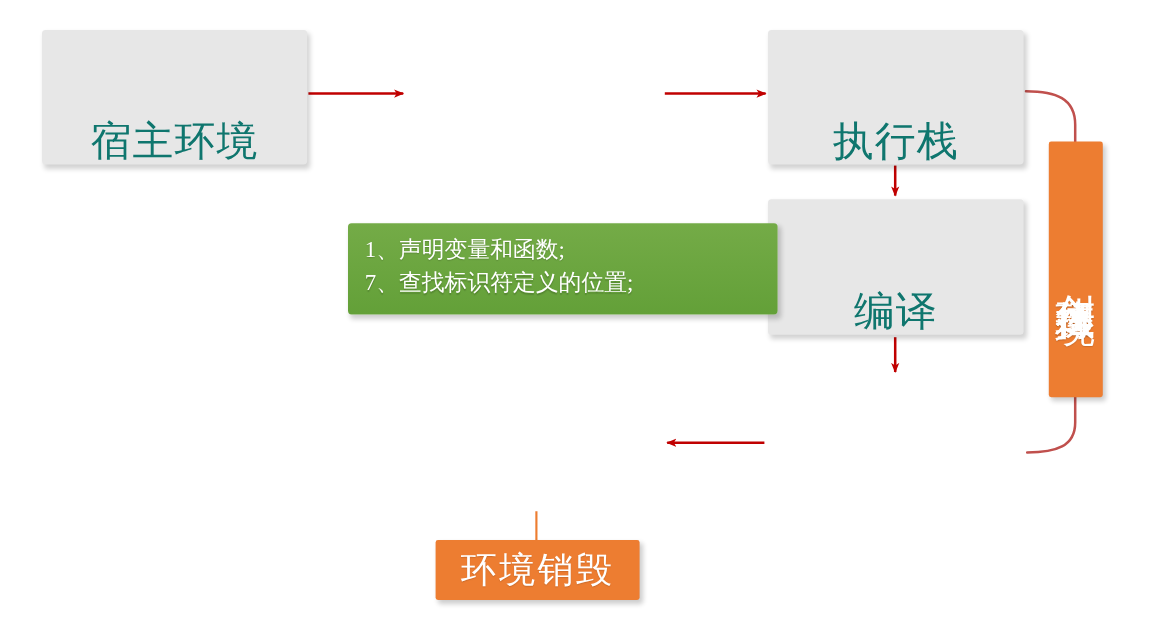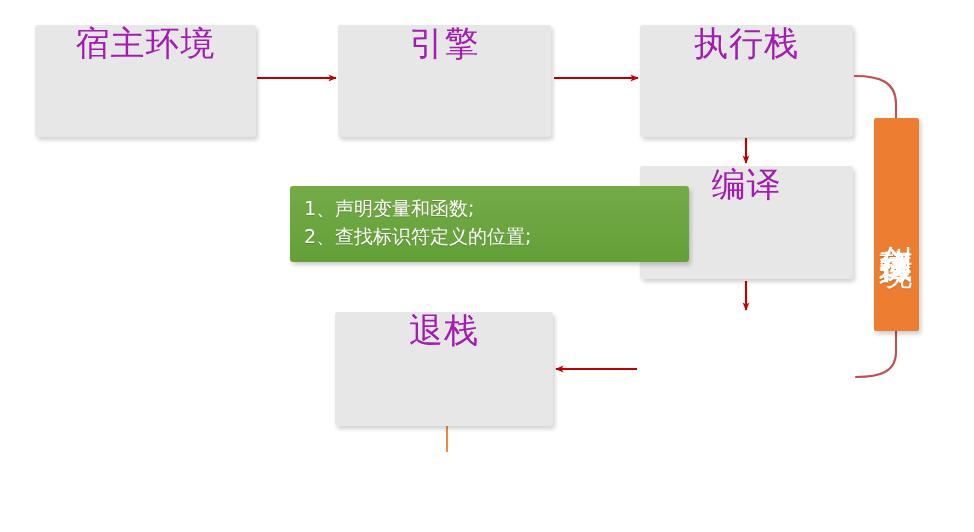--- a/index.html
+++ b/index.html
@@ -14,23 +14,23 @@
     background: #ffffff;
     font-family: "DejaVu Sans", "Liberation Sans", sans-serif;
     overflow: hidden;
   }
   .node {
     position: absolute;
     background: #e7e7e7;
     border-radius: 3px;
     box-shadow: 2px 3px 4px rgba(0,0,0,0.18);
     display: flex;
-    align-items: flex-start;
+    align-items: flex-end;
     justify-content: center;
-    color: #a21caf;
+    color: #0f766e;
     font-size: 34px;
     line-height: 1.1;
     letter-spacing: 1px;
     box-sizing: border-box;
     user-select: none;
   }
   .note-green {
     position: absolute;
     background: #6aa73f;
     background: linear-gradient(180deg, #74ab47 0%, #63a038 100%);
@@ -119,40 +119,37 @@
 
     <g>
       <line x1="447" y1="426" x2="447" y2="452" stroke="#ed7d31" stroke-width="1.8"></line>
     </g>
   </svg>
 
   <div class="node" style="left:35px; top:25px; width:221px; height:112px;">
     <span>宿主环境</span>
   </div>
 
-  <div class="node" style="left:338px; top:25px; width:213px; height:112px;">
-    <span>引擎</span>
-  </div>
 
   <div class="node" style="left:640px; top:166px; width:213px; height:113px;">
     <span>编译</span>
   </div>
 
   <div class="node" style="left:640px; top:25px; width:213px; height:112px;">
     <span>执行栈</span>
   </div>
 
 
-  <div class="node" style="left:335px; top:312px; width:218px; height:114px;">
-    <span>退栈</span>
-  </div>
 
-  <div class="note-green" style="left:290px; top:186px; width:399px; height:76px;">
+  <div class="note-green" style="left:290px; top:186px; width:358px; height:76px;font-family:Liberation Serif, serif;">
     <div>1、声明变量和函数;</div>
-    <div>2、查找标识符定义的位置;</div>
+    <div>7、查找标识符定义的位置;</div>
   </div>
 
   <div class="tag-orange tag-vertical" style="left:874px; top:118px; width:45px; height:213px;">
     <span>创建执行环境</span>
   </div>
 
+  <div class="tag-orange tag-horizontal" style="left:363px; top:450px; width:170px; height:50px;">
+    <span>环境销毁</span>
+  </div>
 
 </div>
 
 </body></html>

